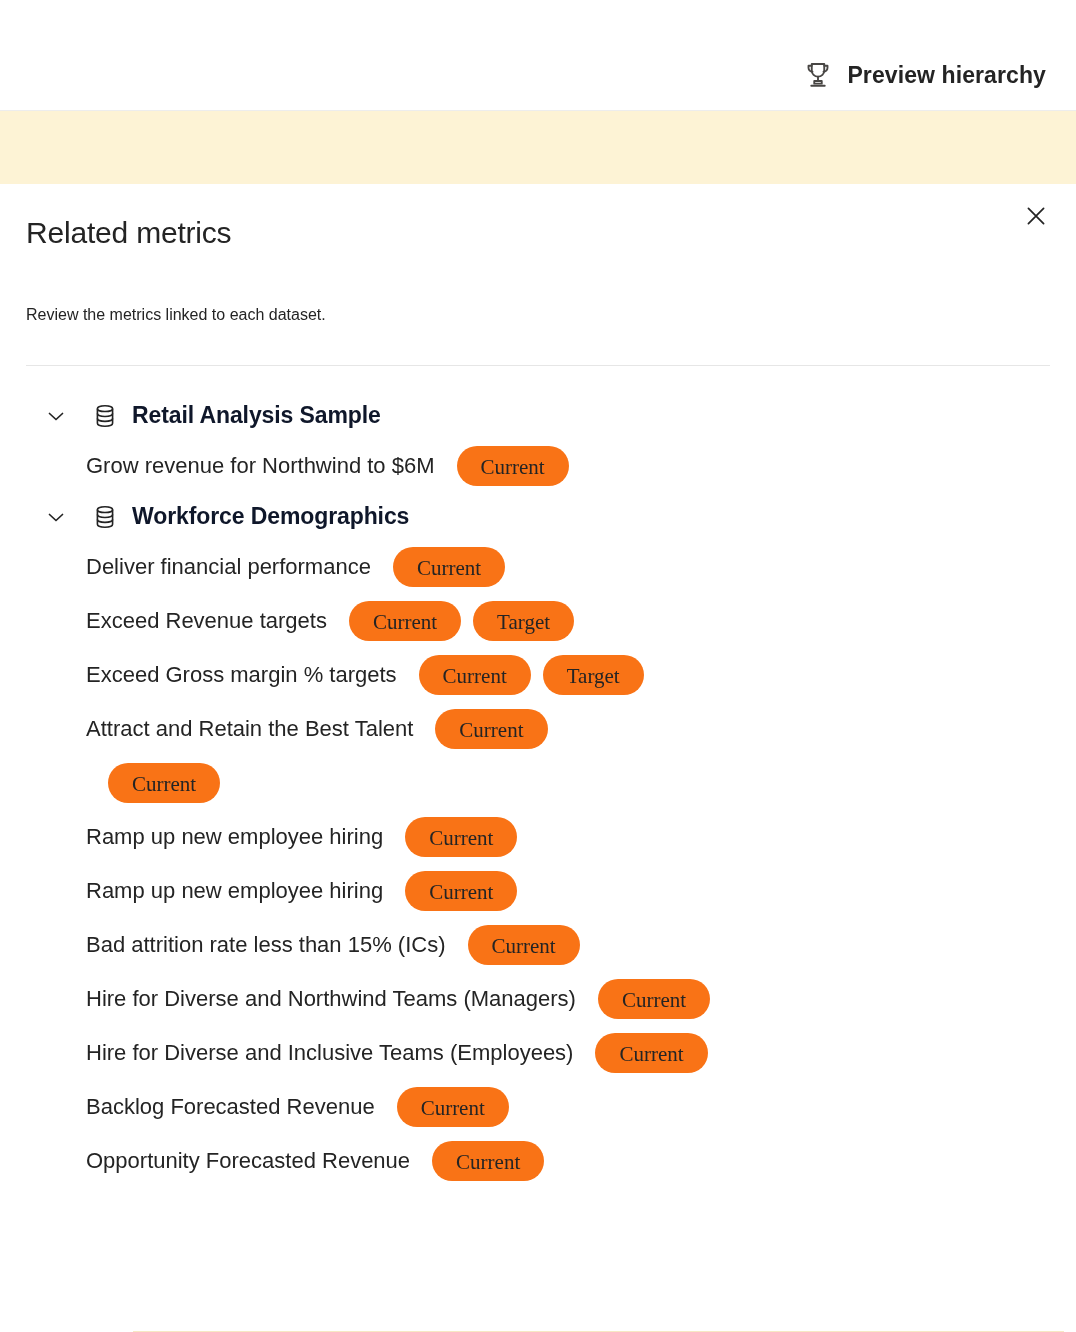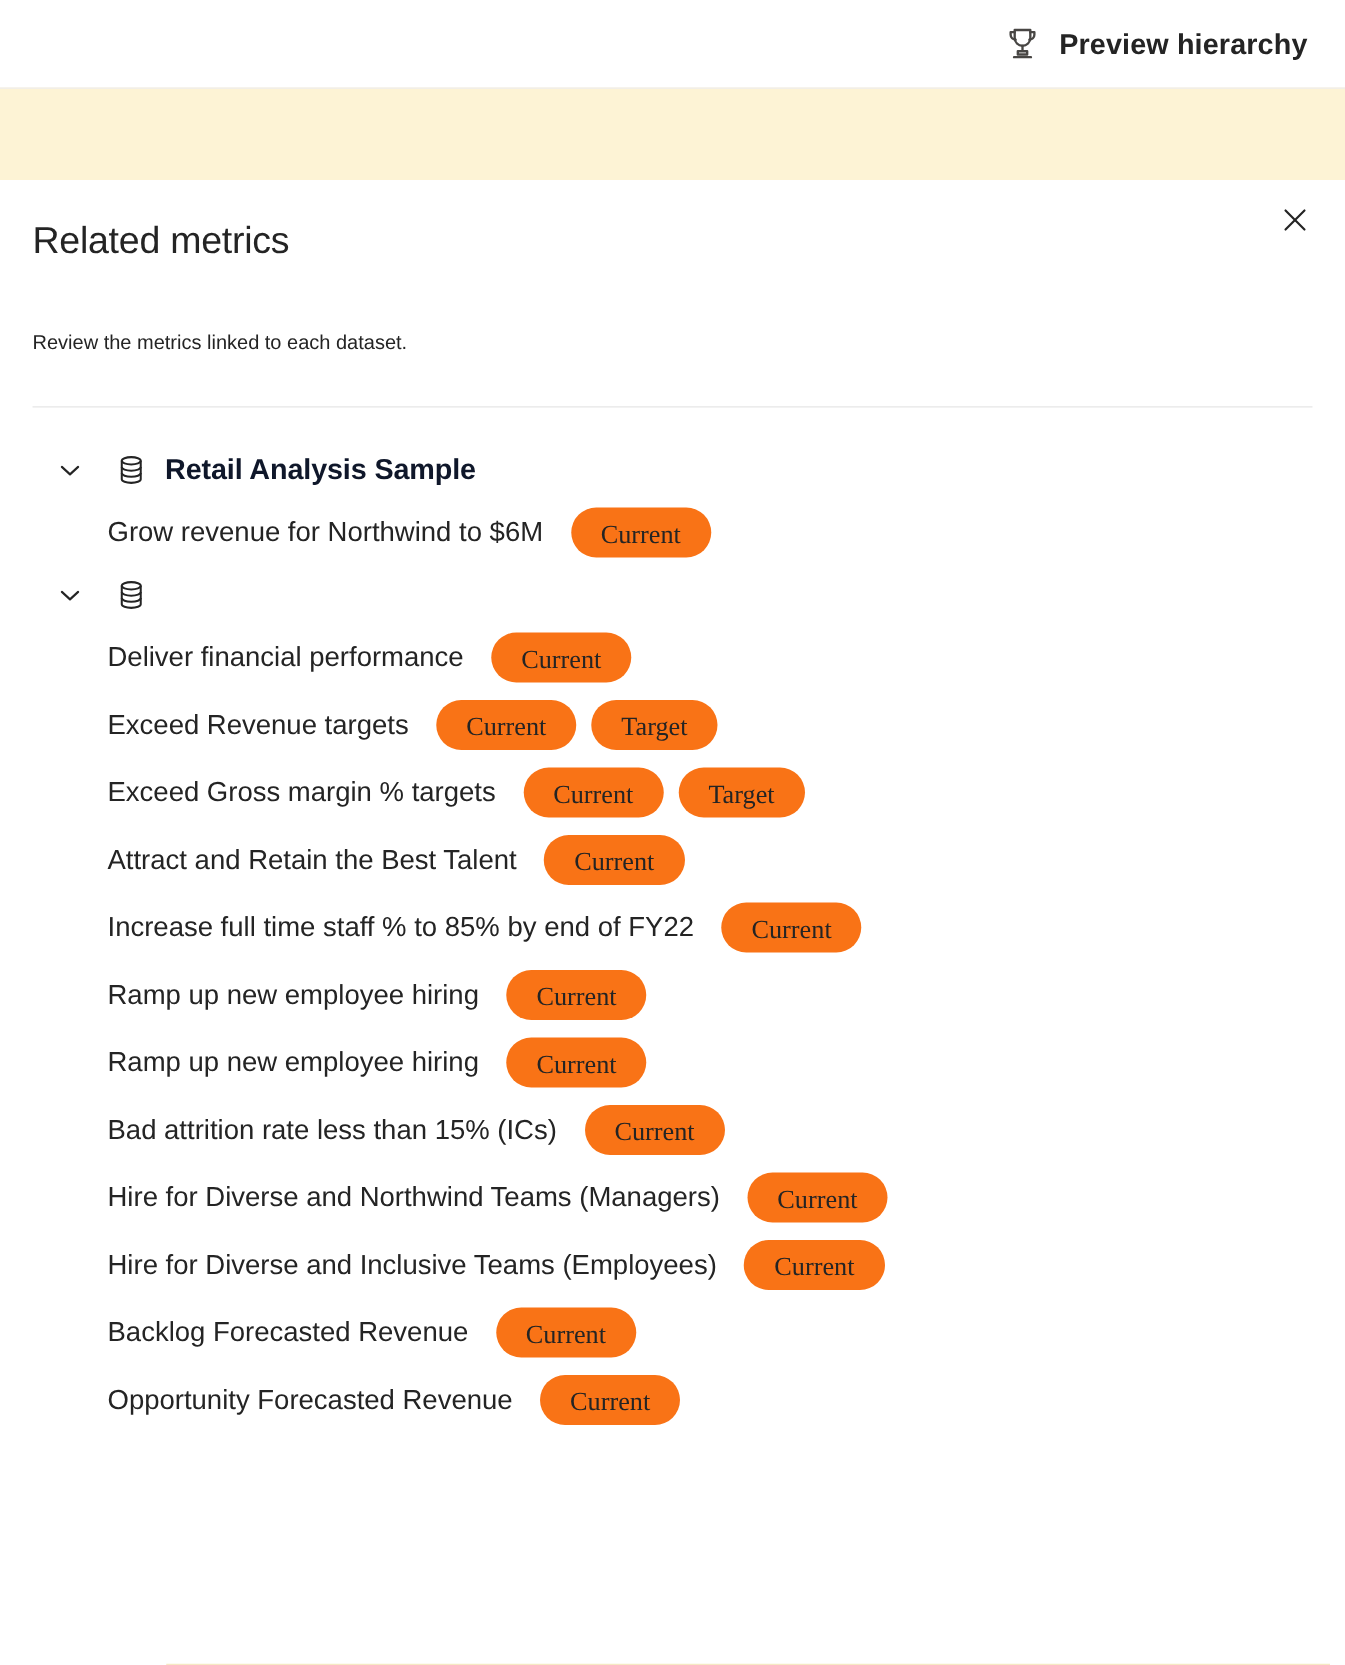--- a/index.html
+++ b/index.html
@@ -18,20 +18,21 @@
   }
 
   
   .topbar {
     height: 70px;
     display: flex;
     align-items: center;
     justify-content: flex-end;
     padding-right: 24px;
     background: #ffffff;
+    margin-top: 40px;
   }
   .preview-hierarchy {
     display: flex;
     align-items: center;
     gap: 14px;
     cursor: pointer;
     padding: 4px 6px;
   }
   .trophy-icon {
     width: 30px;
@@ -233,20 +234,21 @@
     <div class="group-header">
       <span class="chevron-icon"><svg viewBox="0 0 24 24" width="24" height="24" fill="none" stroke="#242424" stroke-width="1.7" stroke-linecap="round" stroke-linejoin="round">
           <path d="M5.5 9.5L12 15.5l6.5-6"></path>
         </svg></span>
       <span class="db-icon"><svg viewBox="0 0 24 24" width="26" height="26" fill="none" stroke="#242424" stroke-width="1.5">
           <ellipse cx="12" cy="5.2" rx="7" ry="2.7"></ellipse>
           <path d="M5 5.2v13.6c0 1.5 3.1 2.7 7 2.7s7-1.2 7-2.7V5.2"></path>
           <path d="M5 9.8c0 1.5 3.1 2.7 7 2.7s7-1.2 7-2.7"></path>
           <path d="M5 14.3c0 1.5 3.1 2.7 7 2.7s7-1.2 7-2.7"></path>
         </svg></span>
+      <span class="group-title">Workforce Demographics</span>
     </div>
     <div class="metric-row">
       <span class="metric-label">Deliver financial performance</span>
       <span class="badges">
         <span class="badge">Current</span>
       </span>
     </div>
     <div class="metric-row">
       <span class="metric-label">Exceed Revenue targets</span>
       <span class="badges">
@@ -261,21 +263,20 @@
         <span class="badge">Target</span>
       </span>
     </div>
     <div class="metric-row">
       <span class="metric-label">Attract and Retain the Best Talent</span>
       <span class="badges">
         <span class="badge">Current</span>
       </span>
     </div>
     <div class="metric-row">
-      <span class="metric-label">Increase full time staff % to 85% by end of FY22</span>
       <span class="badges">
         <span class="badge">Current</span>
       </span>
     </div>
     <div class="metric-row">
       <span class="metric-label">Ramp up new employee hiring</span>
       <span class="badges">
         <span class="badge">Current</span>
       </span>
     </div>

